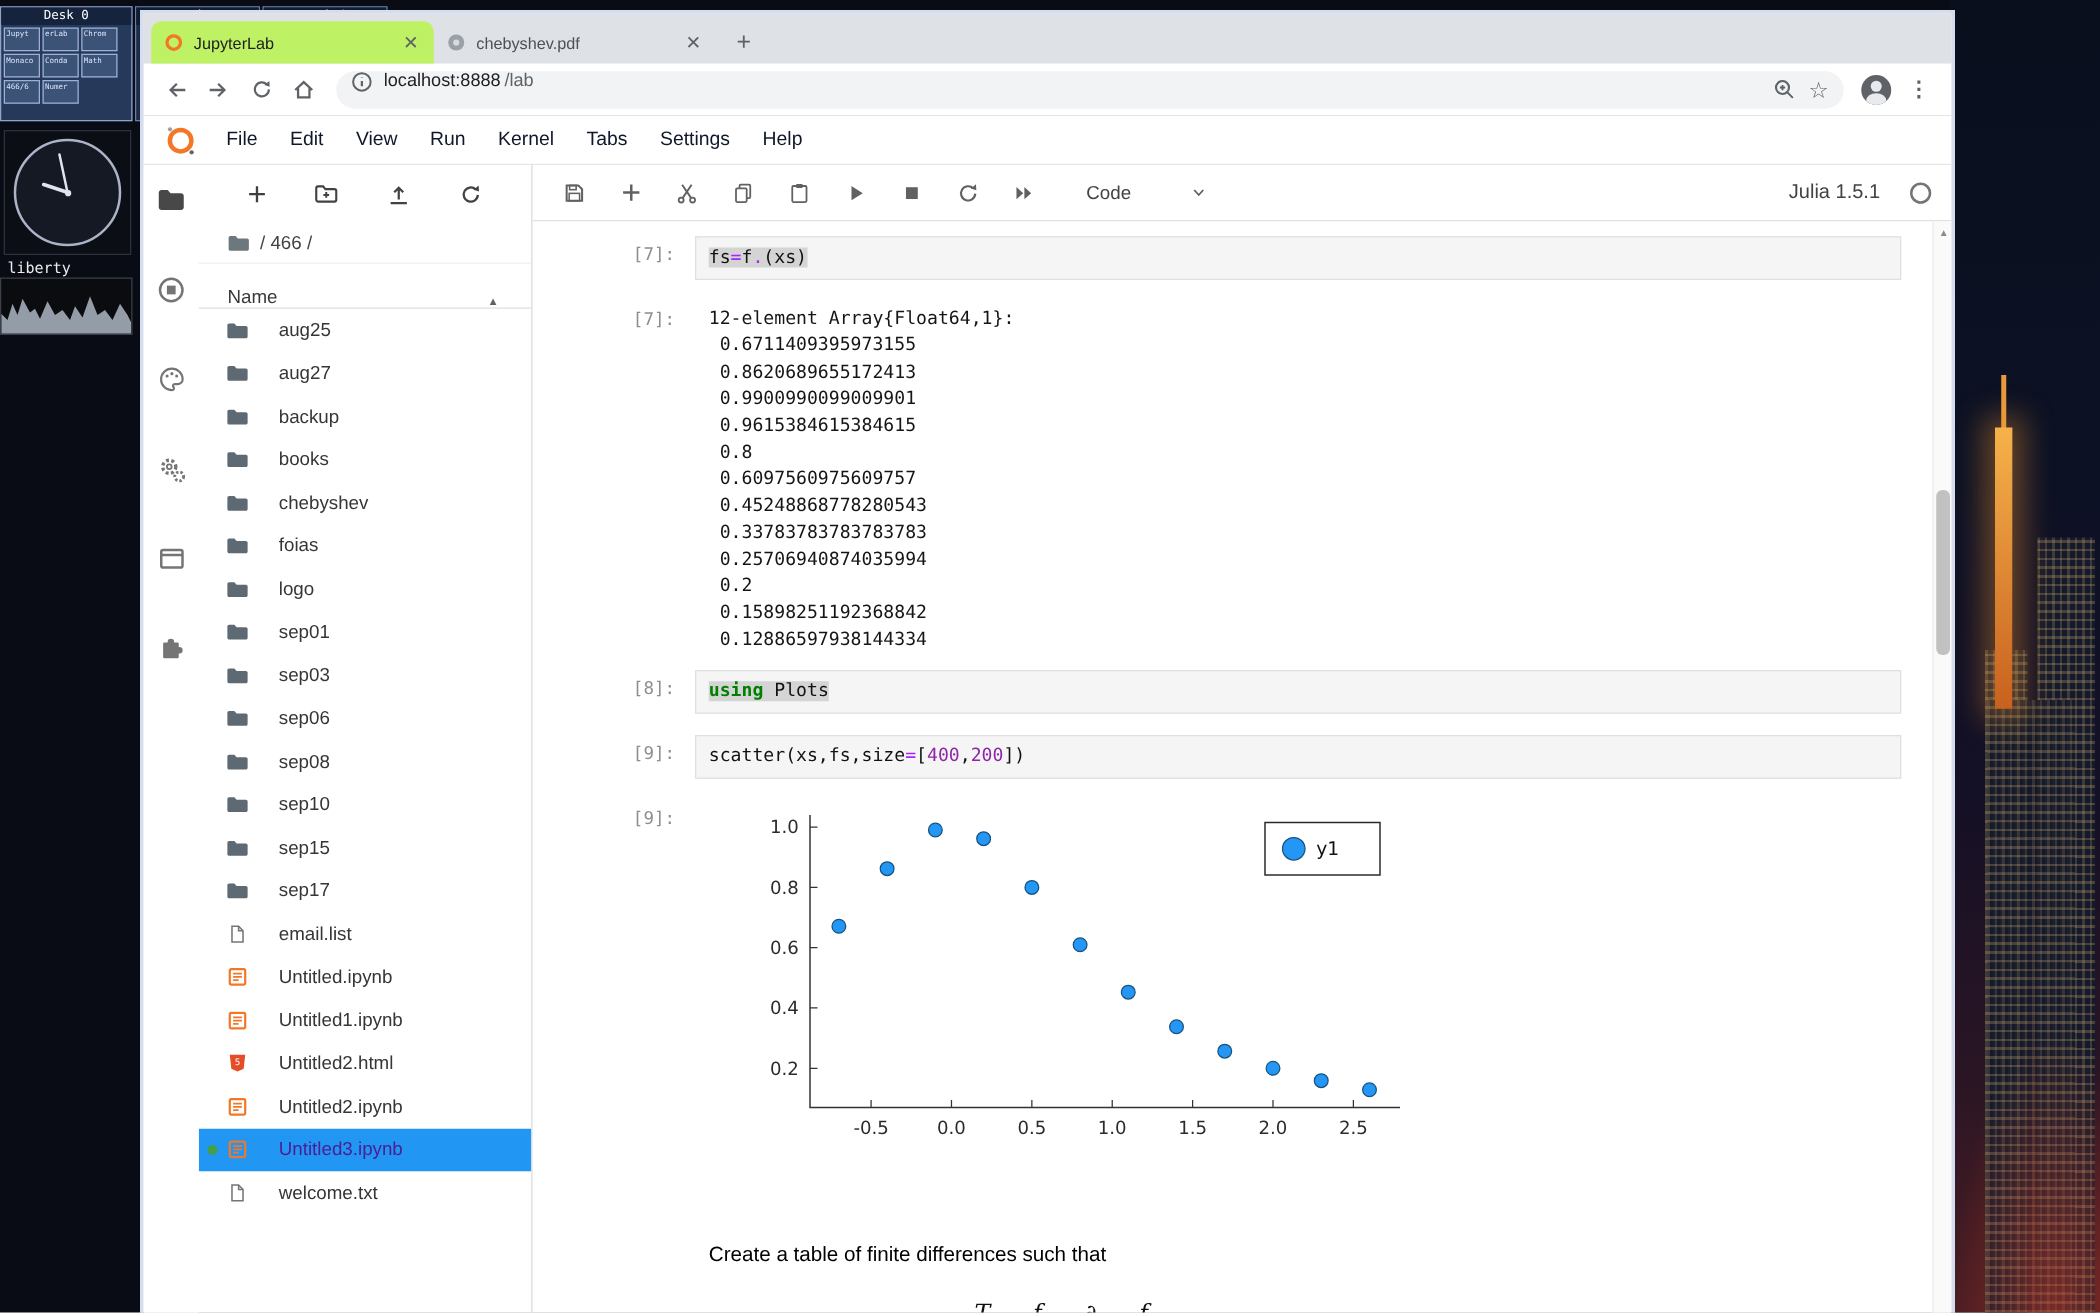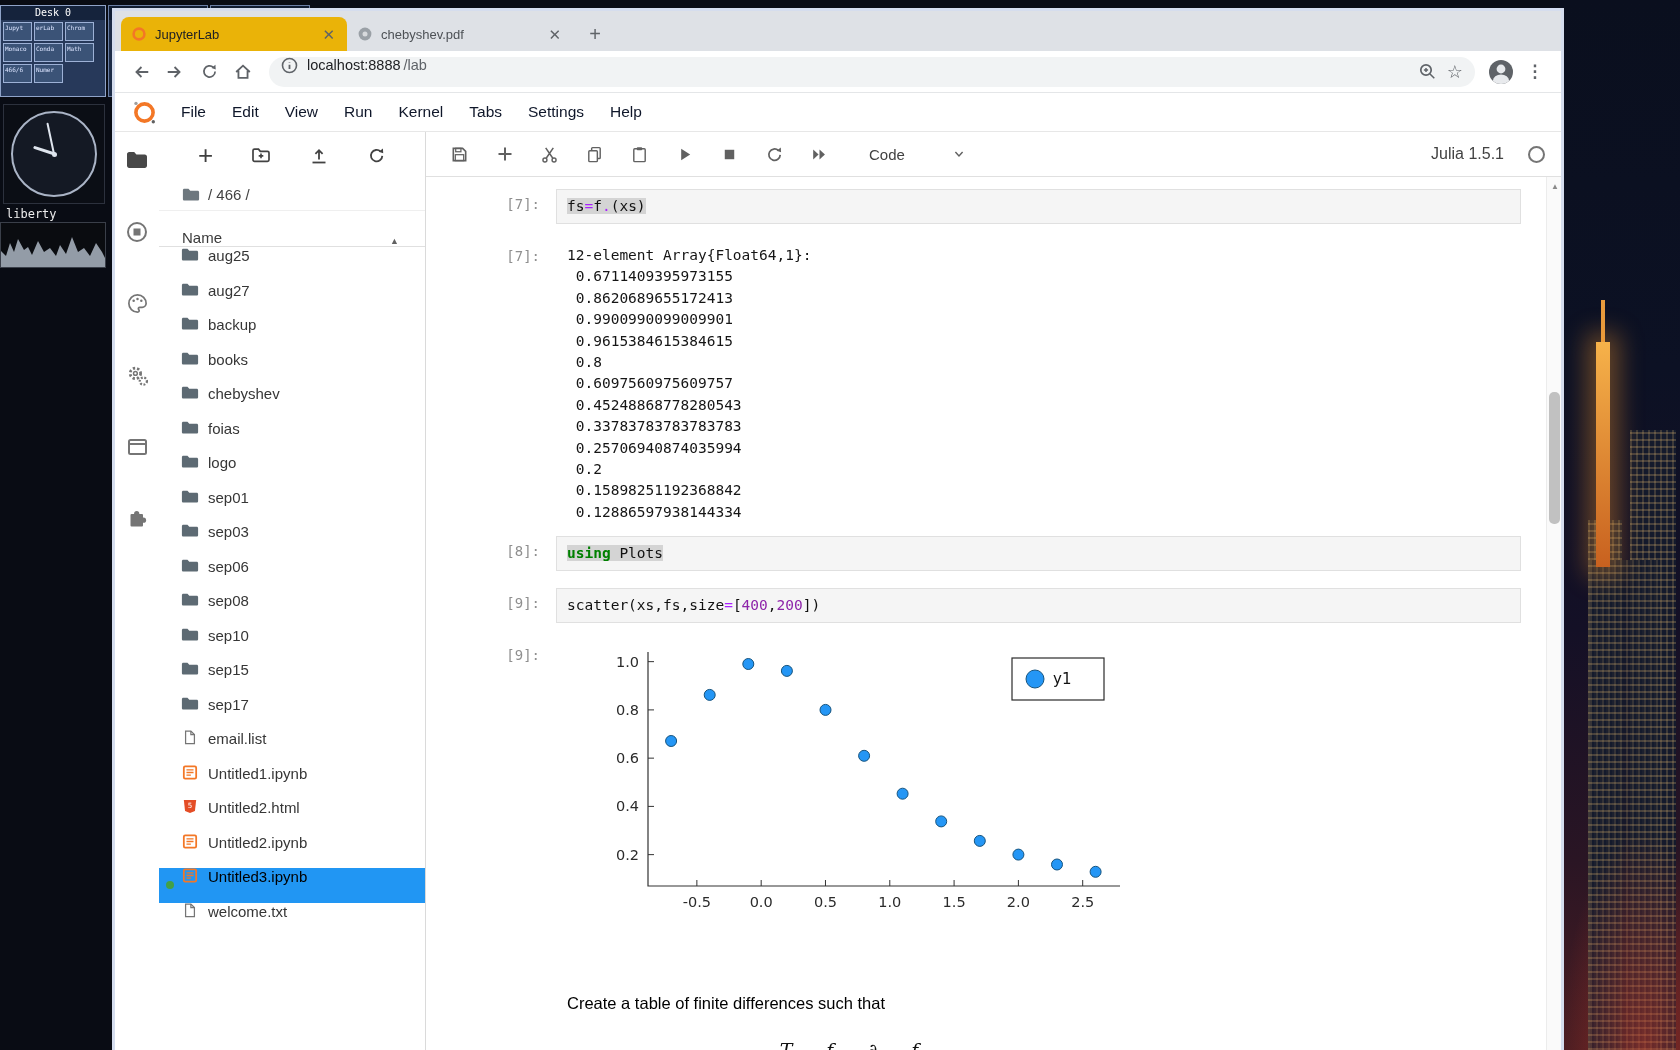--- a/index.html
+++ b/index.html
@@ -25,21 +25,21 @@
   .hand.hour{width:3px;height:22px;margin-left:-1.5px;transform:rotate(-72deg);}
   .hand.min{width:2px;height:32px;margin-left:-1px;transform:rotate(-12deg);}
   .clock-center{position:absolute;left:50%;top:50%;width:5px;height:5px;margin:-2.5px 0 0 -2.5px;border-radius:50%;background:#dfe5ee;}
   .liberty{position:absolute;left:6px;top:207px;font:12px "DejaVu Sans Mono",monospace;color:#ececec;z-index:1;}
   .monitor{position:absolute;left:0;top:222px;width:106px;height:46px;background:#0a0c10;border:1px solid #3a3f49;box-sizing:border-box;z-index:1;}
 
   
   .browser{position:absolute;left:112px;top:8px;width:1452px;height:1060px;z-index:2;border:3px solid #d5ddee;border-bottom:none;box-sizing:border-box;background:#fff;display:flex;flex-direction:column;}
   .tabstrip{height:40px;background:#dee1e6;display:flex;align-items:flex-end;padding:0 6px;box-sizing:border-box;flex:0 0 auto;}
   .tab{width:226px;height:34px;display:flex;align-items:center;gap:8px;padding:0 10px;font-size:13px;color:#4d5156;box-sizing:border-box;}
-  .tab.active{background:#eab308;border-radius:8px 8px 0 0;color:#202124;}
+  .tab.active{background:#bef264;border-radius:8px 8px 0 0;color:#202124;}
   .tab-title{white-space:nowrap;overflow:hidden;text-overflow:ellipsis;flex:1;}
   .tab-close{color:#5f6368;font-size:15px;line-height:1;padding:2px;}
   .newtab{width:28px;height:28px;margin:0 0 3px 8px;display:flex;align-items:center;justify-content:center;font-size:20px;color:#5f6368;}
   .navbar{height:41px;background:#fff;display:flex;align-items:center;padding:0 10px;gap:2px;border-bottom:1px solid #e4e6e8;flex:0 0 auto;}
   .nav-ic{width:32px;height:32px;display:flex;align-items:center;justify-content:center;}
   .omnibox{flex:1;height:30px;background:#f1f3f4;border-radius:15px;display:flex;padding:0 12px;gap:9px;margin:0 8px;font-size:14.5px;color:#202124;}
   .omni-url{white-space:nowrap;}
   .omni-path{color:#5f6368;}
   .omni-right{margin-left:auto;display:flex;align-items:center;gap:10px;}
   .glyph-ic{color:#5f6368;font-size:18px;line-height:1;}
@@ -51,22 +51,22 @@
   .menu-item{padding:0 13px;font-size:15.5px;color:#0f172a;}
   .jl-body{flex:1;display:flex;min-height:0;}
   .activitybar{width:44px;flex:0 0 44px;display:flex;flex-direction:column;align-items:center;padding-top:18px;gap:49px;background:#fff;}
   .filebrowser{width:266px;flex:0 0 266px;border-right:1px solid #dadada;display:flex;flex-direction:column;min-height:0;}
   .fb-toolbar{height:46px;flex:0 0 auto;display:flex;align-items:center;justify-content:space-around;padding:0 20px;}
   .fb-plus{font-size:26px;color:#3f3f3f;font-weight:400;line-height:1;}
   .fb-crumb{height:32px;flex:0 0 auto;display:flex;align-items:center;gap:8px;padding-left:23px;font-size:15px;color:#424242;}
   .fb-header{height:35px;flex:0 0 auto;display:flex;align-items:flex-end;padding-left:23px;font-size:15px;color:#3a3a3a;border-top:1px solid #efefef;border-bottom:1px solid #e0e0e0;}
   .fb-caret{margin-left:auto;margin-right:26px;font-size:9px;color:#616161;}
   .fb-list{flex:1;overflow:hidden;}
-  .file-row{height:34.5px;display:flex;align-items:flex-start;gap:9px;padding-left:22px;font-size:15px;color:#363636;position:relative;box-sizing:border-box;}
-  .file-row.selected{background:#2196f3;color:#000000;}
+  .file-row{height:34.5px;display:flex;align-items:center;gap:24px;padding-left:22px;font-size:15px;color:#363636;position:relative;box-sizing:border-box;}
+  .file-row.selected{background:#2196f3;color:#4c1d95;}
   .run-dot{position:absolute;left:7px;top:13px;width:8px;height:8px;border-radius:50%;background:#43a047;}
   .fi{width:18px;height:15px;flex:0 0 auto;}
 
   .nbpanel{flex:1;display:flex;flex-direction:column;min-width:0;position:relative;}
   .nb-toolbar{height:44px;flex:0 0 auto;border-bottom:1px solid #e0e0e0;display:flex;align-items:center;padding:0 16px 0 24px;gap:26px;}
   .tb-ic{width:19px;height:19px;display:flex;align-items:center;justify-content:center;}
   .code-select{display:flex;align-items:center;gap:46px;margin-left:14px;font-size:15px;color:#424242;}
   .kernel-zone{margin-left:auto;display:flex;align-items:center;gap:24px;font-size:16px;color:#424242;}
   .kernel-circle{width:17px;height:17px;border:2px solid #757575;border-radius:50%;box-sizing:border-box;}
   .nb-content{flex:1;position:relative;overflow:hidden;padding:12px 0 0 0;}
@@ -378,20 +378,27 @@
                 <path d="M1 3.2C1 2.3 1.7 1.6 2.6 1.6h4.6l2 2.3h8.2c.9 0 1.6.7 1.6 1.6v7.7c0 .9-.7 1.6-1.6 1.6H2.6c-.9 0-1.6-.7-1.6-1.6z" fill="#5d6a73"></path>
               </svg>
               <span>sep17</span>
             </div>
             <div class="file-row">
               <svg class="fi" viewBox="0 0 20 17">
                 <path d="M5 1.2h6l4 4v10.3H5z" fill="none" stroke="#757575" stroke-width="1.4"></path>
                 <path d="M11 1.2v4h4" fill="none" stroke="#757575" stroke-width="1.4"></path>
               </svg>
               <span>email.list</span>
+            </div>
+            <div class="file-row">
+              <svg class="fi" viewBox="0 0 20 17">
+                <rect x="3" y="1.5" width="14" height="14" rx="1.5" fill="none" stroke="#f37726" stroke-width="2"></rect>
+                <path d="M6 5.6h8M6 8.5h8M6 11.4h5" stroke="#f37726" stroke-width="1.5"></path>
+              </svg>
+              <span>Untitled.ipynb</span>
             </div>
             <div class="file-row">
               <svg class="fi" viewBox="0 0 20 17">
                 <rect x="3" y="1.5" width="14" height="14" rx="1.5" fill="none" stroke="#f37726" stroke-width="2"></rect>
                 <path d="M6 5.6h8M6 8.5h8M6 11.4h5" stroke="#f37726" stroke-width="1.5"></path>
               </svg>
               <span>Untitled1.ipynb</span>
             </div>
             <div class="file-row">
               <svg class="fi" viewBox="0 0 20 17">

